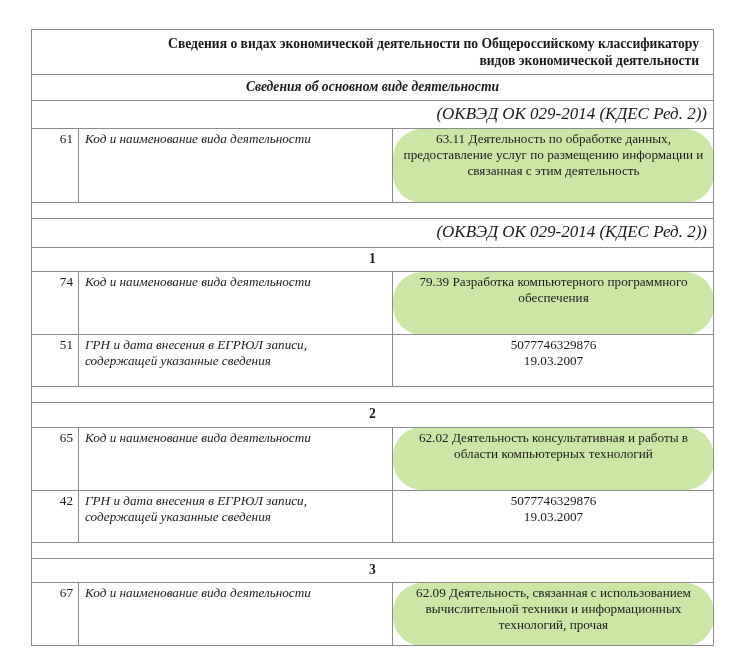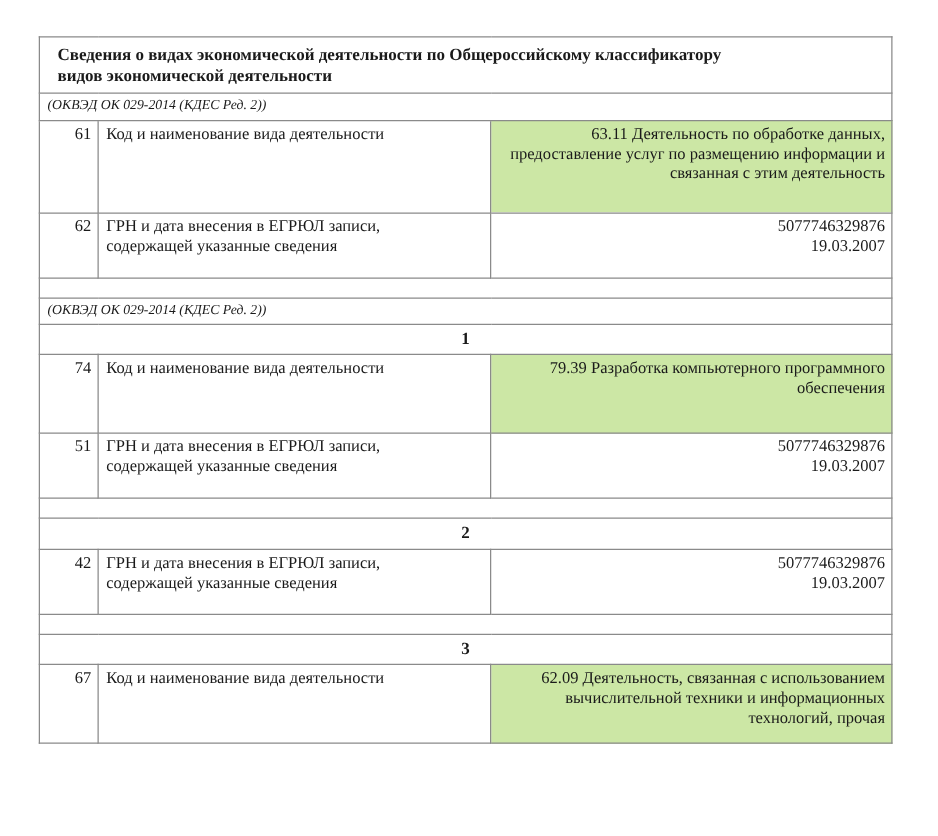--- a/index.html
+++ b/index.html
@@ -44,60 +44,62 @@
     background: #ffffff;
   }
 
   
   col.c-num   { width: 47px; }
   col.c-label { width: 314px; }
   col.c-value { width: 321px; }
 
   
   .title-row td {
-    text-align: left;
+    text-align: right;
     font-weight: bold;
     font-size: 13.6px;
     line-height: 1.26;
     padding: 5px 14px 5px 14px;
   }
   .section-row td {
     text-align: center;
     font-weight: bold;
     font-style: italic;
     font-size: 13.6px;
     padding: 4px 6px 4px 6px;
   }
   .okved-row td {
-    text-align: left;
+    text-align: right;
     font-style: italic;
-    font-size: 11px;
+    font-size: 17px;
     padding: 3px 6px 4px 6px;
   }
   .index-row td {
     text-align: center;
     font-weight: bold;
     font-size: 13.6px;
     padding: 3px 6px 4px 6px;
   }
   .spacer-row td {
     height: 15px;
     padding: 0;
   }
 
   
   .num-cell {
     text-align: right;
     padding-top: 3px;
   }
   .label-cell {
     text-align: left;
+    font-style: italic;
   }
   .value-cell {
-    text-align: right;
+    text-align: center;
+    border-radius: 29px;
   }
   .value-cell.green {
     background: #cce7a5;
   }
   .tall-1 { height: 68px; }
   .tall-2 { height: 46px; }
   .tall-3 { height: 57px; }
   .tall-4 { height: 57px; }
 
   .nowrap-lines { white-space: pre-line; }
@@ -116,38 +118,34 @@
     <tbody>
 
       <tr class="title-row">
         <td colspan="3">
           <span>Сведения о видах экономической деятельности по Общероссийскому классификатору</span>
           <br>
           <span>видов экономической деятельности</span>
         </td>
       </tr>
 
+      <tr class="section-row">
+        <td colspan="3">Сведения об основном виде деятельности</td>
+      </tr>
 
       <tr class="okved-row">
         <td colspan="3">(ОКВЭД ОК 029-2014 (КДЕС Ред. 2))</td>
       </tr>
 
       <tr>
         <td class="num-cell tall-1">61</td>
         <td class="label-cell tall-1 nowrap-lines">Код и наименование вида деятельности</td>
         <td class="value-cell green tall-1">63.11 Деятельность по обработке данных, предоставление услуг по размещению информации и связанная с этим деятельность</td>
       </tr>
 
-      <tr>
-        <td class="num-cell tall-2">62</td>
-        <td class="label-cell tall-2 nowrap-lines">ГРН и дата внесения в ЕГРЮЛ записи,
-содержащей указанные сведения</td>
-        <td class="value-cell tall-2 nowrap-lines">5077746329876
-19.03.2007</td>
-      </tr>
 
       <tr class="spacer-row">
         <td colspan="3"></td>
       </tr>
 
 
       <tr class="okved-row">
         <td colspan="3">(ОКВЭД ОК 029-2014 (КДЕС Ред. 2))</td>
       </tr>
 
@@ -170,20 +168,25 @@
       </tr>
 
       <tr class="spacer-row">
         <td colspan="3"></td>
       </tr>
 
       <tr class="index-row">
         <td colspan="3">2</td>
       </tr>
 
+      <tr>
+        <td class="num-cell tall-4">65</td>
+        <td class="label-cell tall-4 nowrap-lines">Код и наименование вида деятельности</td>
+        <td class="value-cell green tall-4">62.02 Деятельность консультативная и работы в области компьютерных технологий</td>
+      </tr>
 
       <tr>
         <td class="num-cell tall-2">42</td>
         <td class="label-cell tall-2 nowrap-lines">ГРН и дата внесения в ЕГРЮЛ записи,
 содержащей указанные сведения</td>
         <td class="value-cell tall-2 nowrap-lines">5077746329876
 19.03.2007</td>
       </tr>
 
       <tr class="spacer-row">

